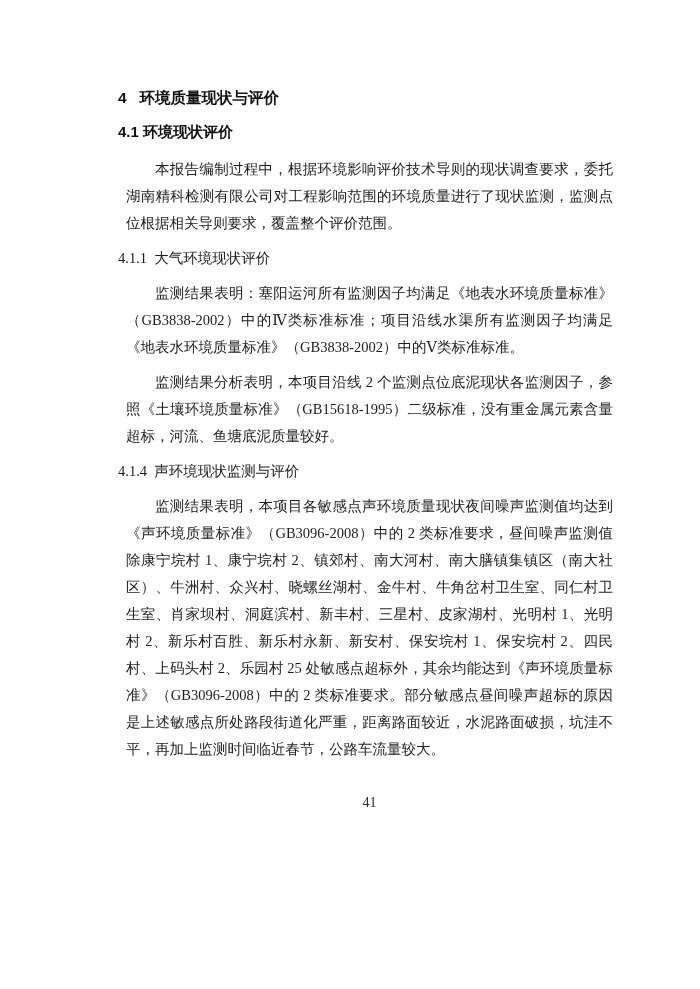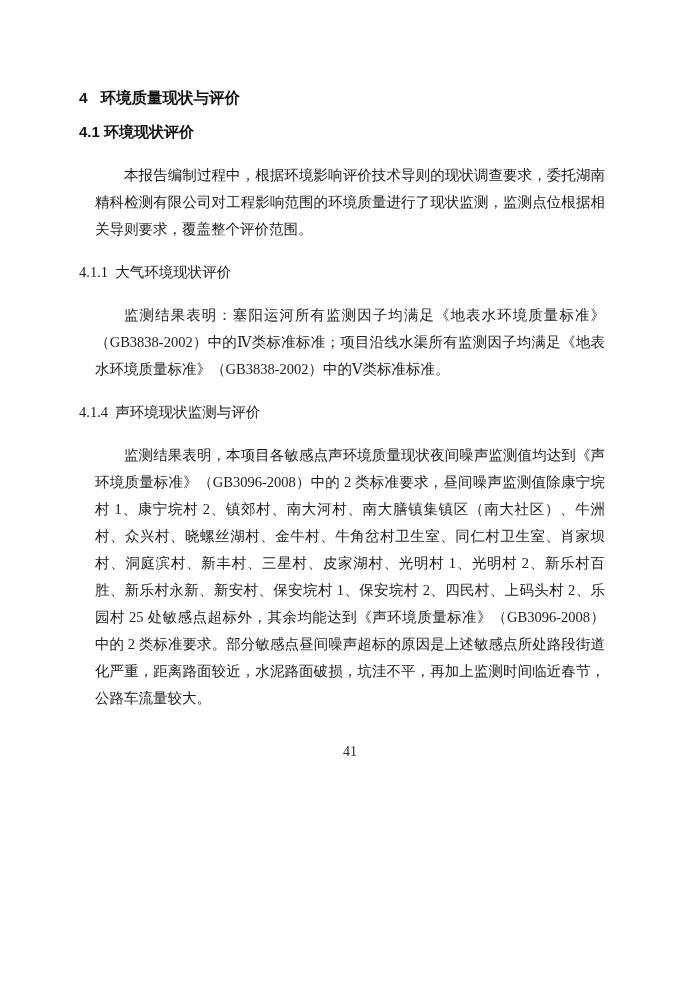--- a/index.html
+++ b/index.html
@@ -9,21 +9,21 @@
     height: 989px;
     position: relative;
     font-family: "Liberation Serif", "DejaVu Serif", serif;
     color: #1c1c1c;
     overflow: hidden;
   }
   .page {
     width: 700px;
     height: 989px;
     background: #ffffff;
-    padding: 84px 79px 0 79px;
+    padding: 84px 79px 0 118px;
   }
   .doc-h1 {
     font-family: "Liberation Sans", "DejaVu Sans", sans-serif;
     font-weight: bold;
     font-size: 15.5px;
     line-height: 28px;
     color: #111111;
     white-space: pre-wrap;
     margin: 0 0 6px 0;
   }
@@ -44,21 +44,21 @@
     color: #1c1c1c;
     white-space: pre-wrap;
     margin: 0;
   }
   .body-par {
     font-size: 14.5px;
     line-height: 27px;
     text-align: justify;
     text-indent: 2em;
     color: #1c1c1c;
-    margin: 16px;
+    margin: 8px;
   }
   .body-par sub {
     font-size: 9.5px;
     line-height: 0;
   }
   .page-number {
     margin-top: 26px;
     text-align: center;
     font-size: 14px;
     line-height: 27px;
@@ -77,20 +77,21 @@
   <p class="body-par">本报告编制过程中，根据环境影响评价技术导则的现状调查要求，委托湖南精科检测有限公司对工程影响范围的环境质量进行了现状监测，监测点位根据相关导则要求，覆盖整个评价范围。</p>
 
   <div class="doc-h3">4.1.1  大气环境现状评价</div>
 
 
 
 
   <p class="body-par">监测结果表明：塞阳运河所有监测因子均满足《地表水环境质量标准》（GB3838-2002）中的Ⅳ类标准标准；项目沿线水渠所有监测因子均满足《地表水环境质量标准》（GB3838-2002）中的Ⅴ类标准标准。</p>
 
 
+  <p class="body-par">监测结果分析表明，本项目沿线 2 个监测点位底泥现状各监测因子，参照《土壤环境质量标准》（GB15618-1995）二级标准，没有重金属元素含量超标，河流、鱼塘底泥质量较好。</p>
 
   <div class="doc-h3">4.1.4  声环境现状监测与评价</div>
 
   <p class="body-par">监测结果表明，本项目各敏感点声环境质量现状夜间噪声监测值均达到《声环境质量标准》（GB3096-2008）中的 2 类标准要求，昼间噪声监测值除康宁垸村 1、康宁垸村 2、镇郊村、南大河村、南大膳镇集镇区（南大社区）、牛洲村、众兴村、晓螺丝湖村、金牛村、牛角岔村卫生室、同仁村卫生室、肖家坝村、洞庭滨村、新丰村、三星村、皮家湖村、光明村 1、光明村 2、新乐村百胜、新乐村永新、新安村、保安垸村 1、保安垸村 2、四民村、上码头村 2、乐园村 25 处敏感点超标外，其余均能达到《声环境质量标准》（GB3096-2008）中的 2 类标准要求。部分敏感点昼间噪声超标的原因是上述敏感点所处路段街道化严重，距离路面较近，水泥路面破损，坑洼不平，再加上监测时间临近春节，公路车流量较大。</p>
 
   <div class="page-number">41</div>
 
 </div>
 
 </body></html>

